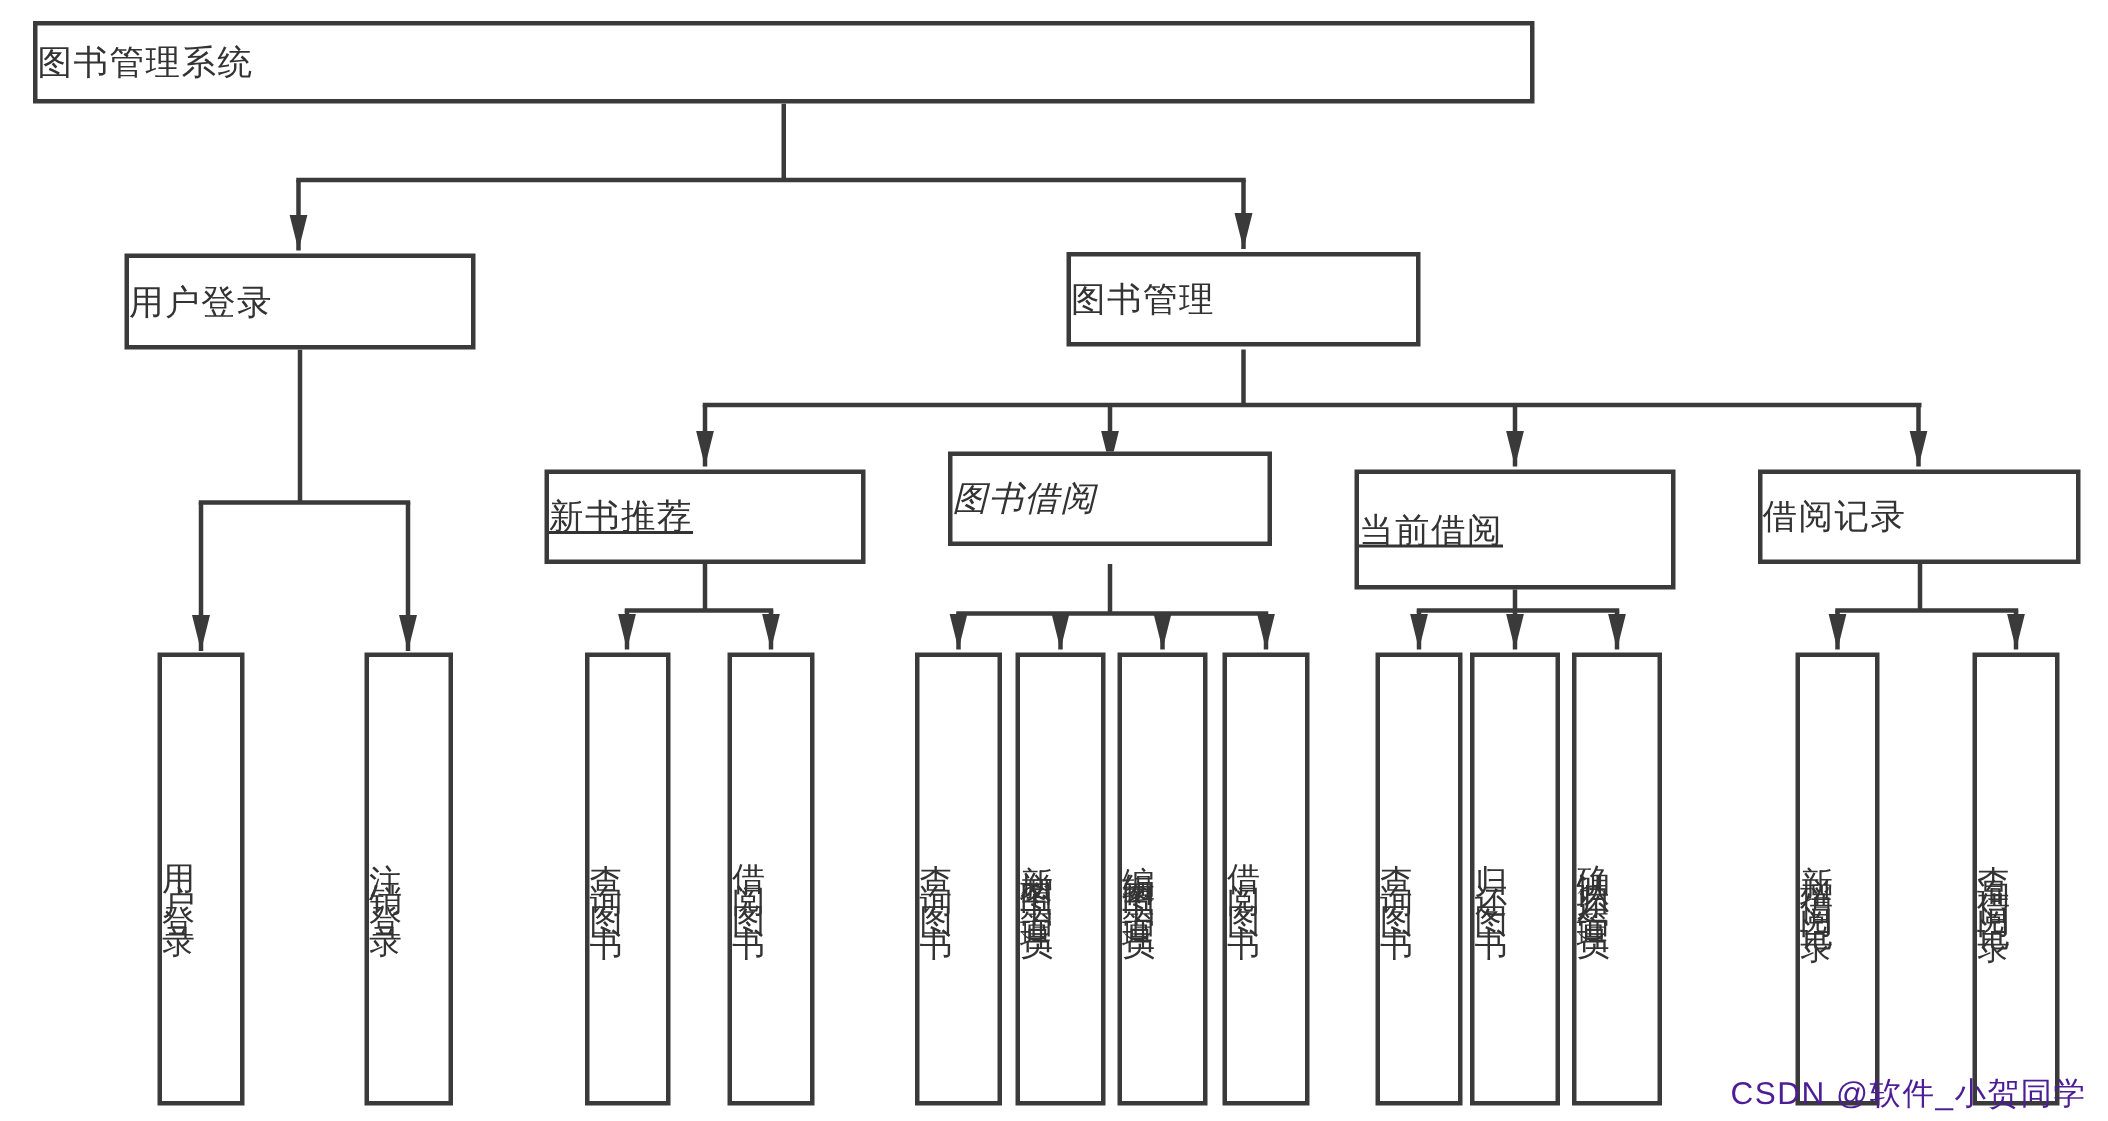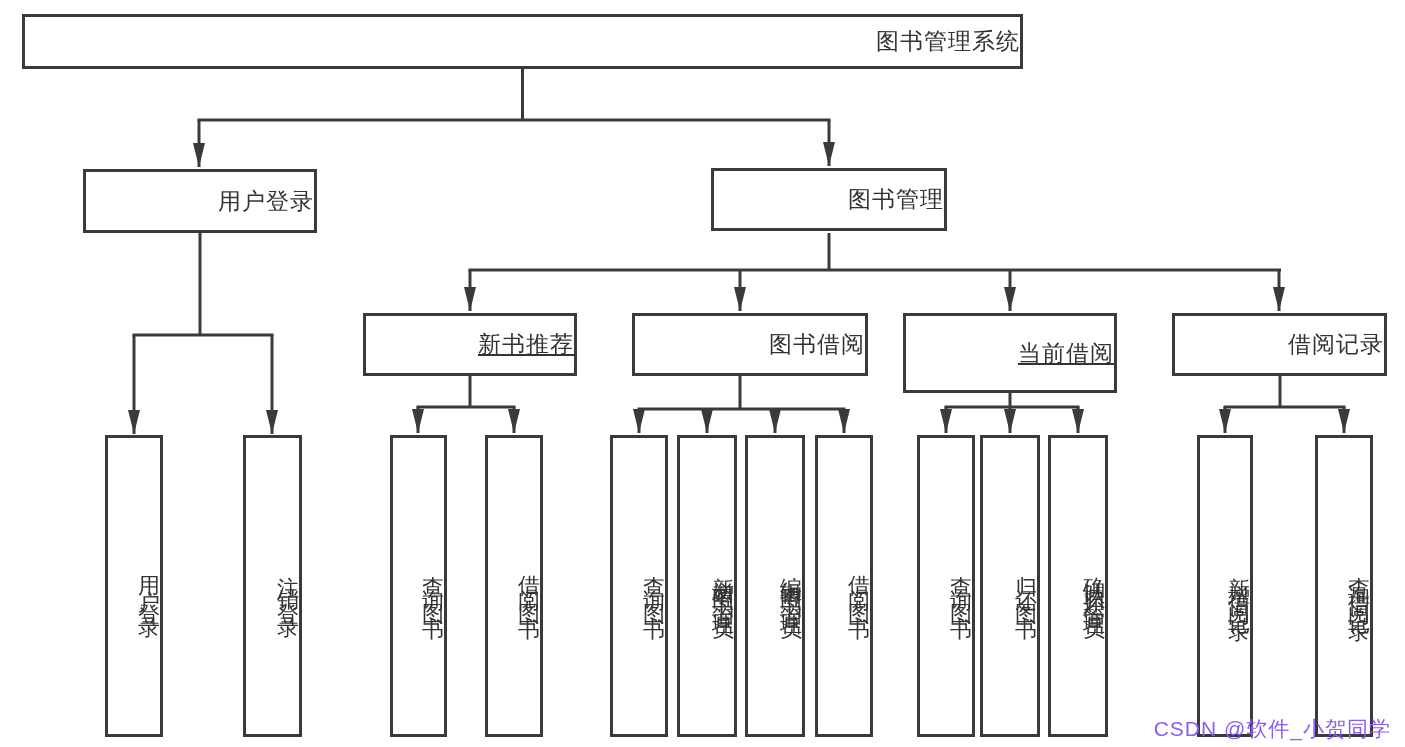--- a/index.html
+++ b/index.html
@@ -10,21 +10,21 @@
     font-family:"Liberation Sans","DejaVu Sans",sans-serif;
     color:#333333;
     overflow:hidden;
   }
   .wires{position:absolute;left:0;top:0;width:1405px;height:747px;z-index:0;}
   .node{
     position:absolute;
     box-sizing:border-box;
     border:3px solid #3a3a3a;
     background:#ffffff;
-    display:flex;align-items:center;justify-content:flex-end;
+    display:flex;align-items:center;justify-content:flex-start;
     z-index:1;
     font-size:23px;
     letter-spacing:1px;
     color:#333333;
   }
   .vnode{
     font-size:22px;
   }
   .vnode .vtxt{
     writing-mode:vertical-rl;
@@ -33,21 +33,21 @@
     line-height:1;
   }
   .sp-4{letter-spacing:14px;}
   .sp-6{letter-spacing:9px;}
   .sp-9{letter-spacing:6px;}
   
   .n-root{left:22px;top:14px;width:1001px;height:55px;}
   .n-l2a{left:83px;top:169px;width:234px;height:64px;}
   .n-l2b{left:711px;top:168px;width:236px;height:63px;}
   .n-l3a{left:363px;top:313px;width:214px;height:63px;text-decoration:underline;}
-  .n-l3b{left:632px;top:313px;width:236px;height:63px;}
+  .n-l3b{left:632px;top:301px;width:216px;height:63px;font-style:italic;}
   .n-l3c{left:903px;top:313px;width:214px;height:80px;text-decoration:underline;}
   .n-l3d{left:1172px;top:313px;width:215px;height:63px;}
   .lf{top:435px;height:302px;}
   .lf1{left:105px;width:58px;}
   .lf2{left:243px;width:59px;}
   .lf3{left:390px;width:57px;}
   .lf4{left:485px;width:58px;}
   .lf5{left:610px;width:58px;}
   .lf6{left:677px;width:60px;}
   .lf7{left:745px;width:60px;}
@@ -55,21 +55,21 @@
   .lf9{left:917px;width:58px;}
   .lf10{left:980px;width:60px;}
   .lf11{left:1048px;width:60px;}
   .lf12{left:1197px;width:56px;}
   .lf13{left:1315px;width:58px;}
   .watermark{
     position:absolute;
     right:14px;bottom:4px;
     z-index:2;
     font-size:21px;
-    color:#8b5cf6;
+    color:#4c1d95;
     letter-spacing:1px;
   }
 </style>
 </head>
 <body>
 
 <div class="canvas">
 
   <svg class="wires" viewBox="0 0 1405 747" xmlns="http://www.w3.org/2000/svg">
     <defs>

